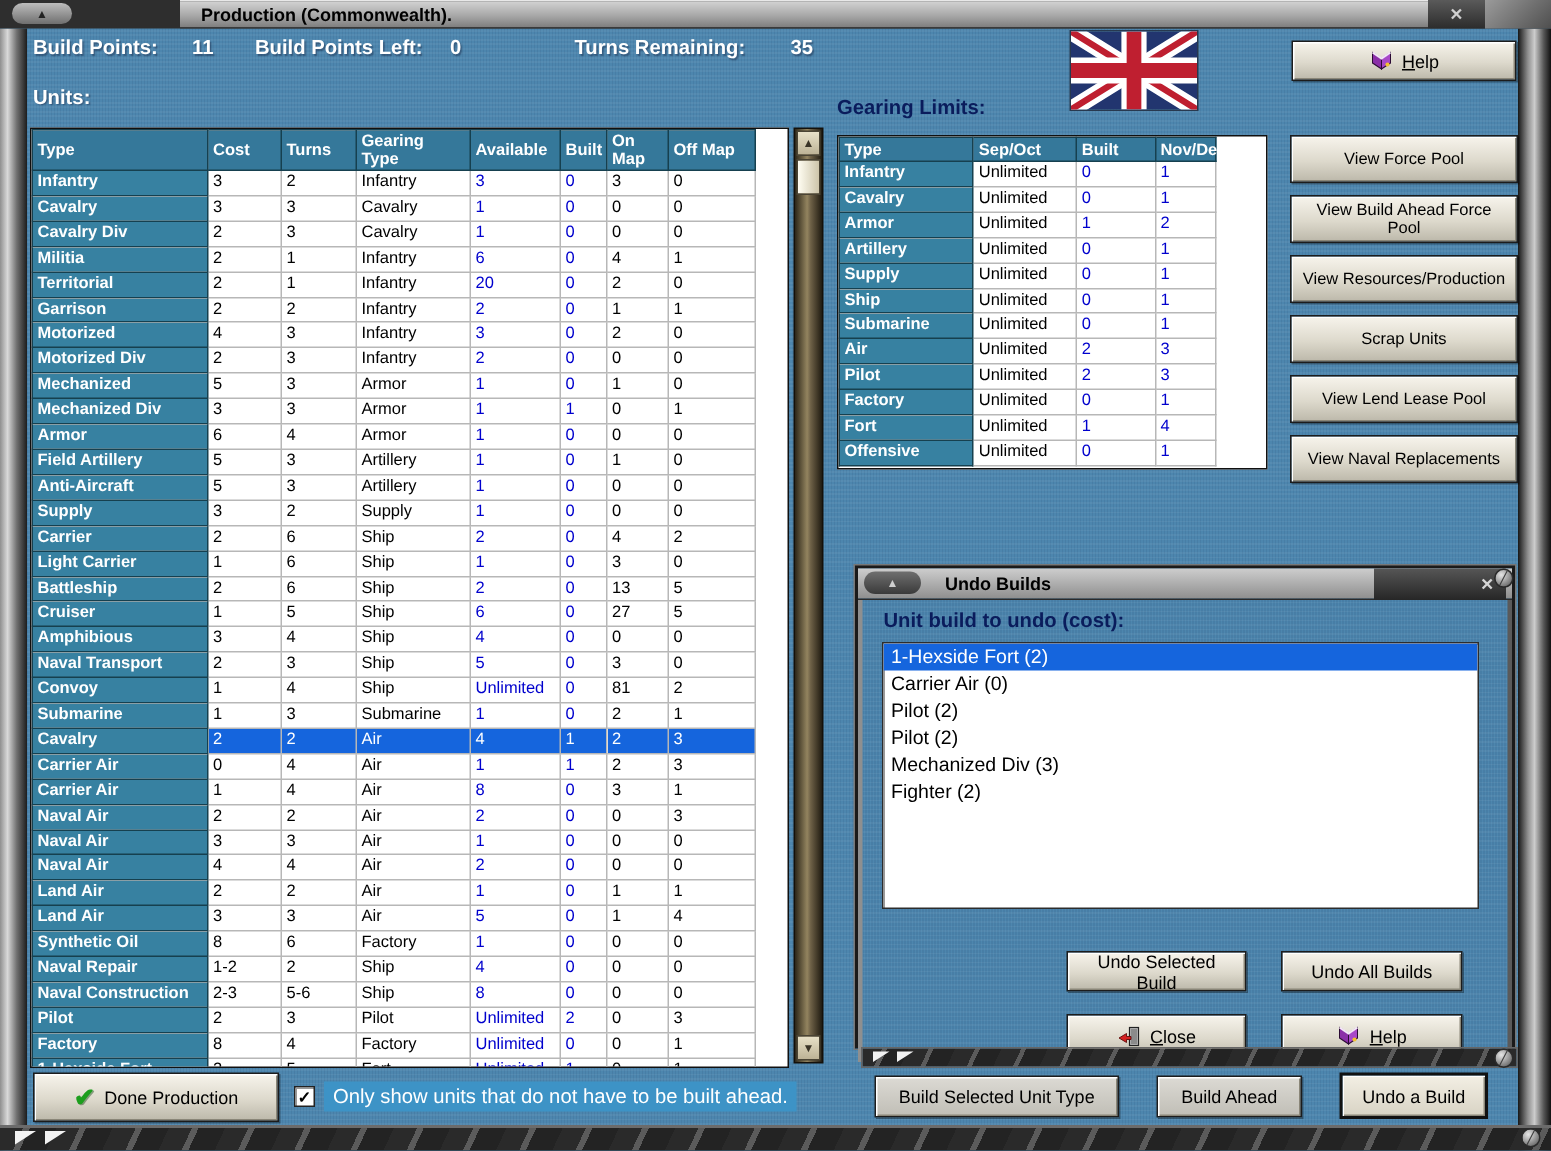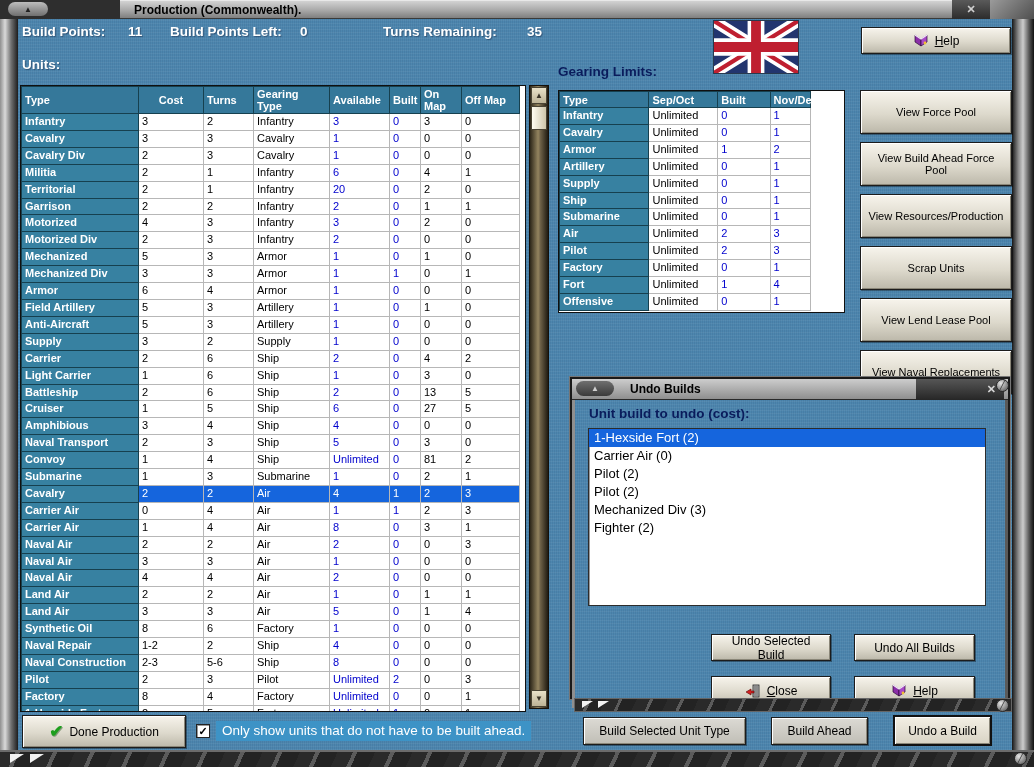--- a/index.html
+++ b/index.html
@@ -48,21 +48,21 @@
        background:linear-gradient(180deg,#f7f4ec,#ddd9cc 55%,#bcb8aa);
        border:1px solid #1c1c1c;box-shadow:inset 1px 1px 0 #ffffff, inset -1px -1px 0 #8a8678, 1px 1px 0 rgba(0,0,0,.35);
        font-family:"Liberation Sans",sans-serif;font-size:12px;color:#000;}
   .btn-gray{background:linear-gradient(180deg,#dcdad4,#c0beb6);}
   .ulf{display:inline-block;}
   .ulf::first-letter{text-decoration:underline;}
   
   .units-box{position:absolute;left:20px;top:85px;width:506px;height:627px;background:#fff;border:1px solid #101010;overflow:hidden;}
   table{border-collapse:collapse;table-layout:fixed;font-size:11px;}
   #units-table{width:482px;}
-  #units-table th:nth-child(1){width:117px;} #units-table th:nth-child(2){width:65px;text-align:center;}
+  #units-table th:nth-child(1){width:117px;} #units-table th:nth-child(2){width:49px;}
   #units-table th:nth-child(3){width:50px;}  #units-table th:nth-child(4){width:76px;}
   #units-table th:nth-child(5){width:60px;}  #units-table th:nth-child(6){width:31px;}
   #units-table th:nth-child(7){width:41px;}  #units-table th:nth-child(8){width:58px;}
   th{background:#35789a;color:#fff;font-weight:bold;text-align:left;padding:1px 3px;height:16px;
      border:1px solid #16404f;font-size:11px;}
   td{height:15.9px;line-height:15.9px;padding:0 3px;border:1px solid #b7b7b7;color:#000;
      white-space:nowrap;overflow:hidden;}
   td.c-type{background:#3781a1;color:#fff;font-weight:bold;border:1px solid #16404f;}
   td.blu{color:#0000cd;}
   tr.sel td{background:#1565dd;color:#fff;}
@@ -74,21 +74,21 @@
   
   .uscroll{position:absolute;left:529px;top:85px;width:20px;height:624px;
            background:linear-gradient(90deg,#2c2619,#93845f 45%,#6e6147 58%,#201b11);
            border:1px solid #14100a;}
   .sbtn{position:absolute;left:1px;width:16px;height:17px;background:linear-gradient(180deg,#e8e1c8,#bdb396);
         border:1px solid #4a4434;color:#3a3427;font-size:8px;display:flex;align-items:center;justify-content:center;cursor:pointer;}
   .sthumb{position:absolute;left:1px;top:20px;width:16px;height:24px;
           background:linear-gradient(90deg,#fffdf2,#cdc5aa);border:1px solid #4a4434;cursor:grab;}
   
   .side-col{position:absolute;left:860px;top:90px;width:152px;display:flex;flex-direction:column;gap:8px;}
-  .side-col .btn{height:44px;font-size:11px;}
+  .side-col .btn{height:32px;font-size:11px;}
   .help-btn{position:absolute;left:861px;top:27px;width:150px;height:27px;}
   
   .undo-panel{position:absolute;left:570px;top:377px;width:440px;height:322px;
               border:2px solid #1a1a1a;box-shadow:0 0 0 1px #777;}
   .up-title{position:relative;height:21px;background:linear-gradient(180deg,#cdcdcd,#8f8f8f);
             border-bottom:1px solid #2a2a2a;display:flex;align-items:center;}
   .up-title .txt{margin-left:58px;font-size:12px;font-weight:bold;color:#000;}
   .up-roll{position:absolute;left:4px;top:2px;width:38px;height:15px;border-radius:8px;
            background:linear-gradient(180deg,#6f6f6f,#3a3a3a);color:#cfcfcf;font-size:8px;
            display:flex;align-items:center;justify-content:center;cursor:pointer;}

